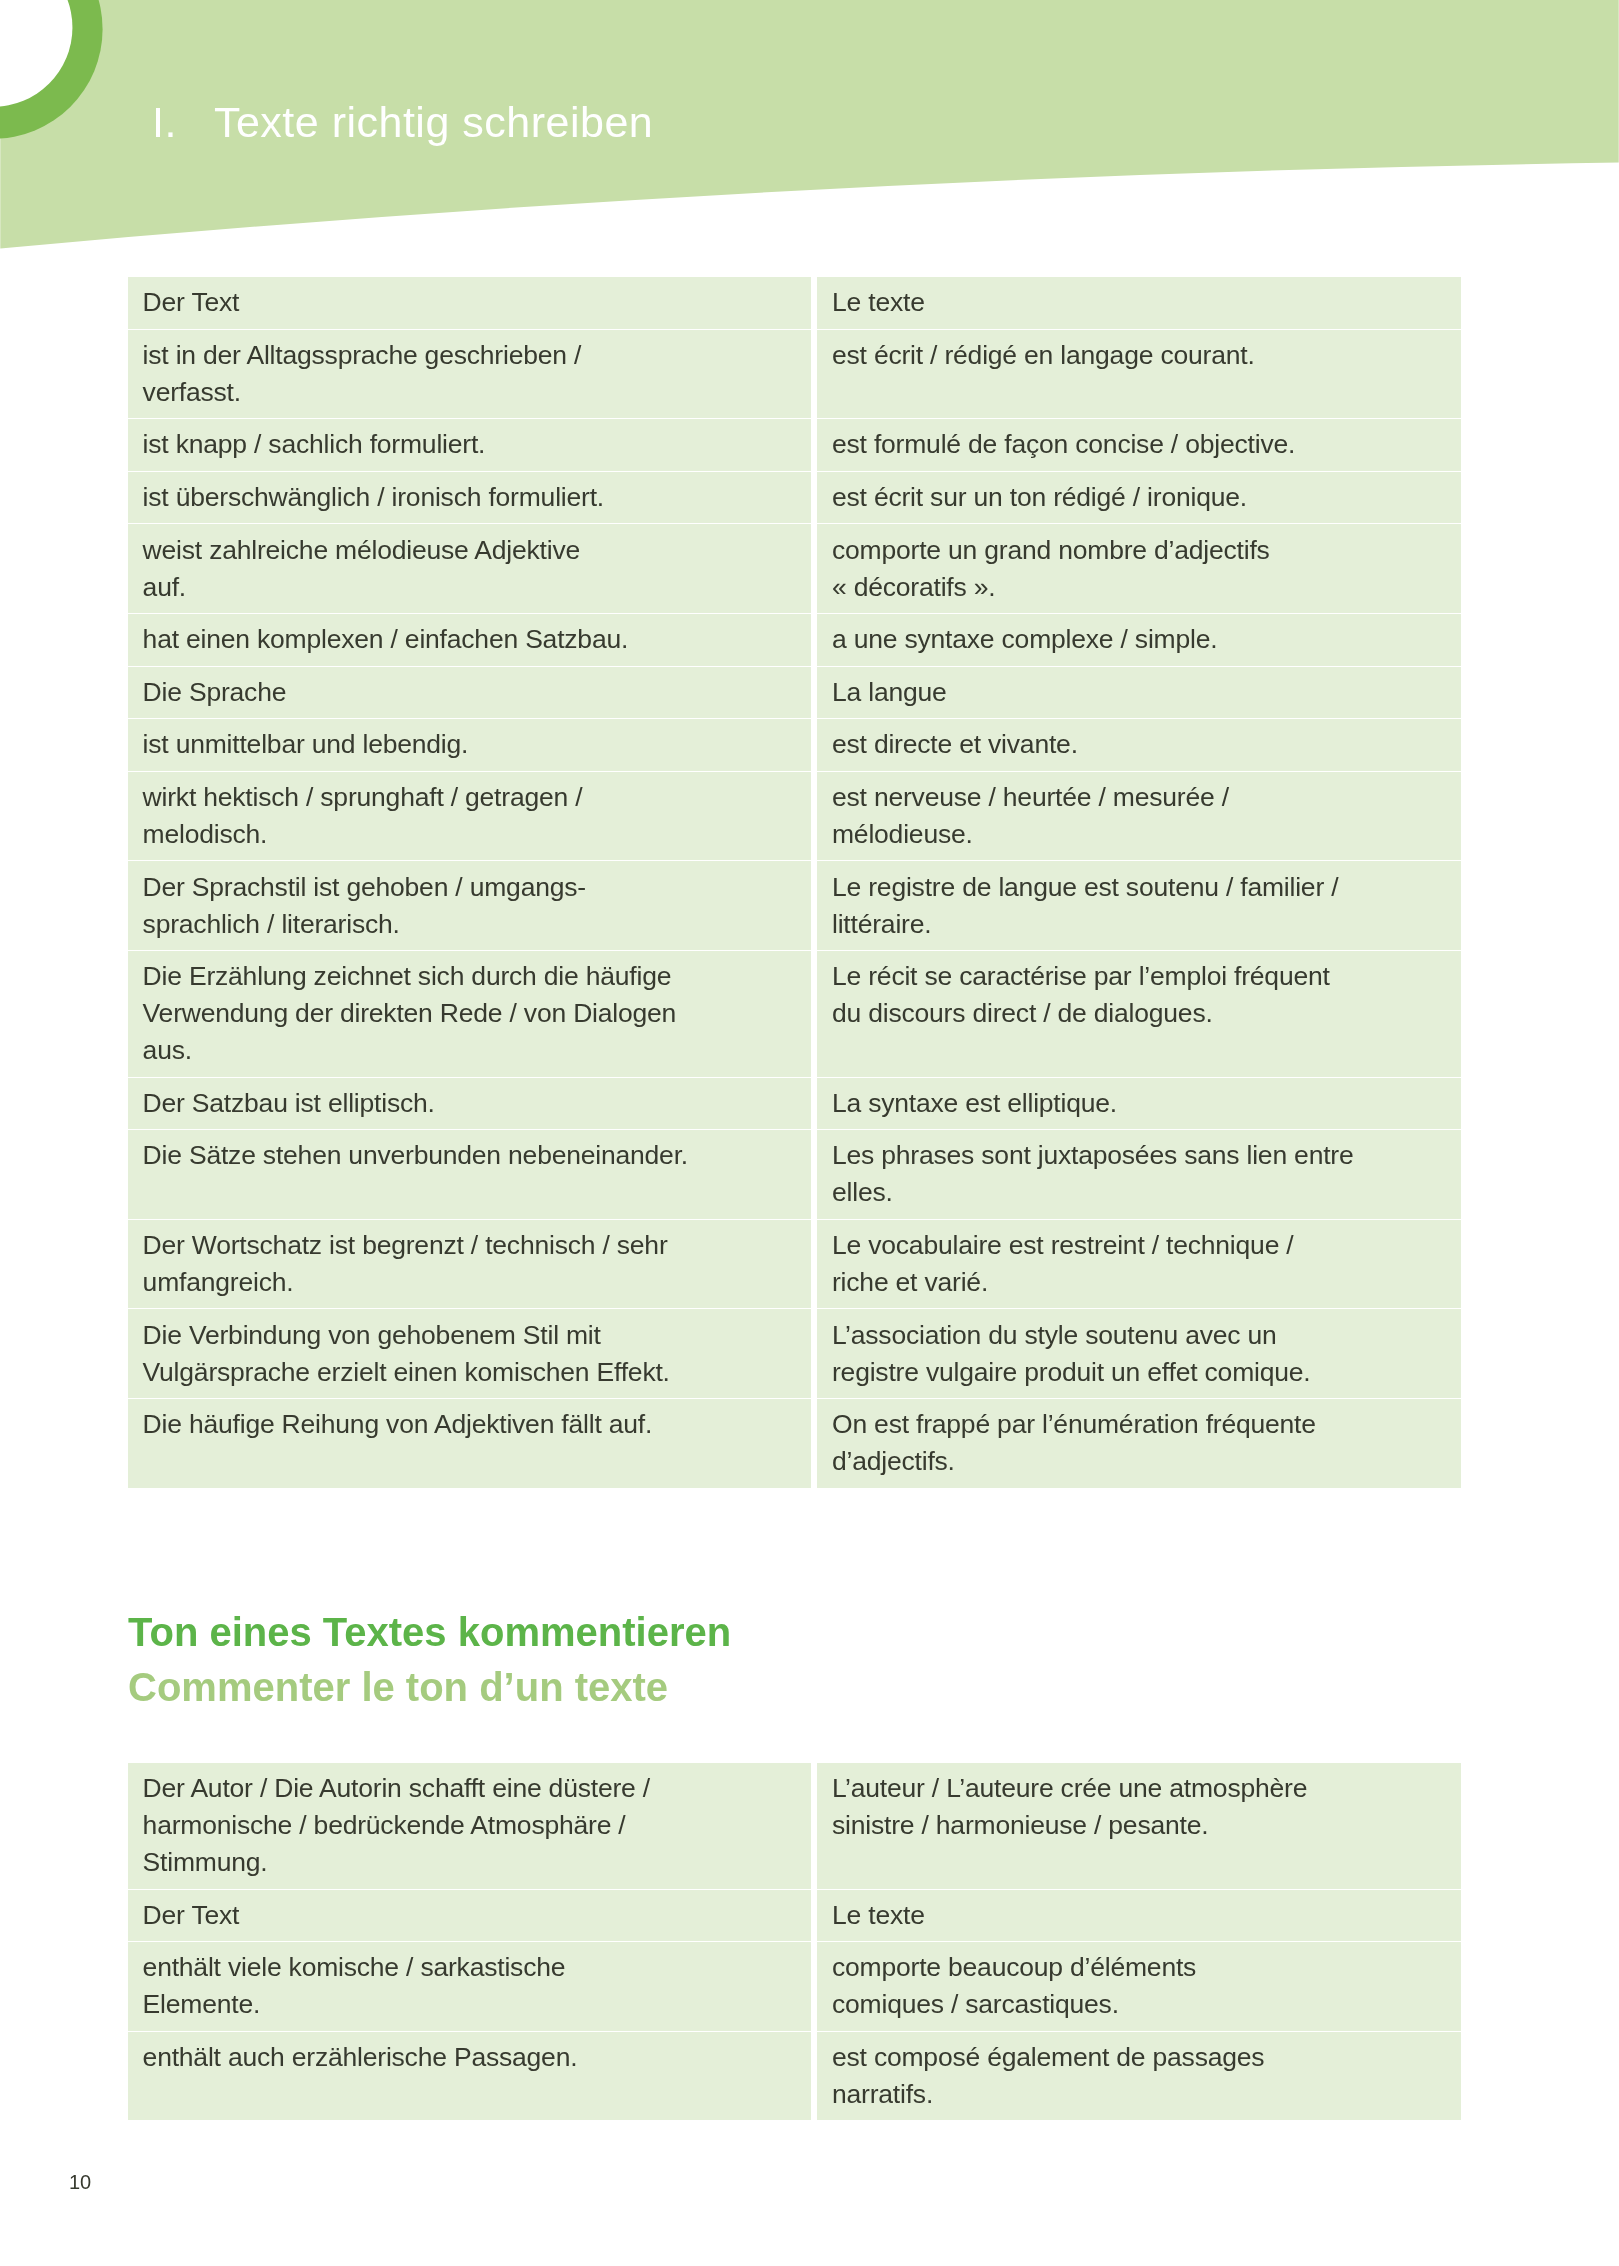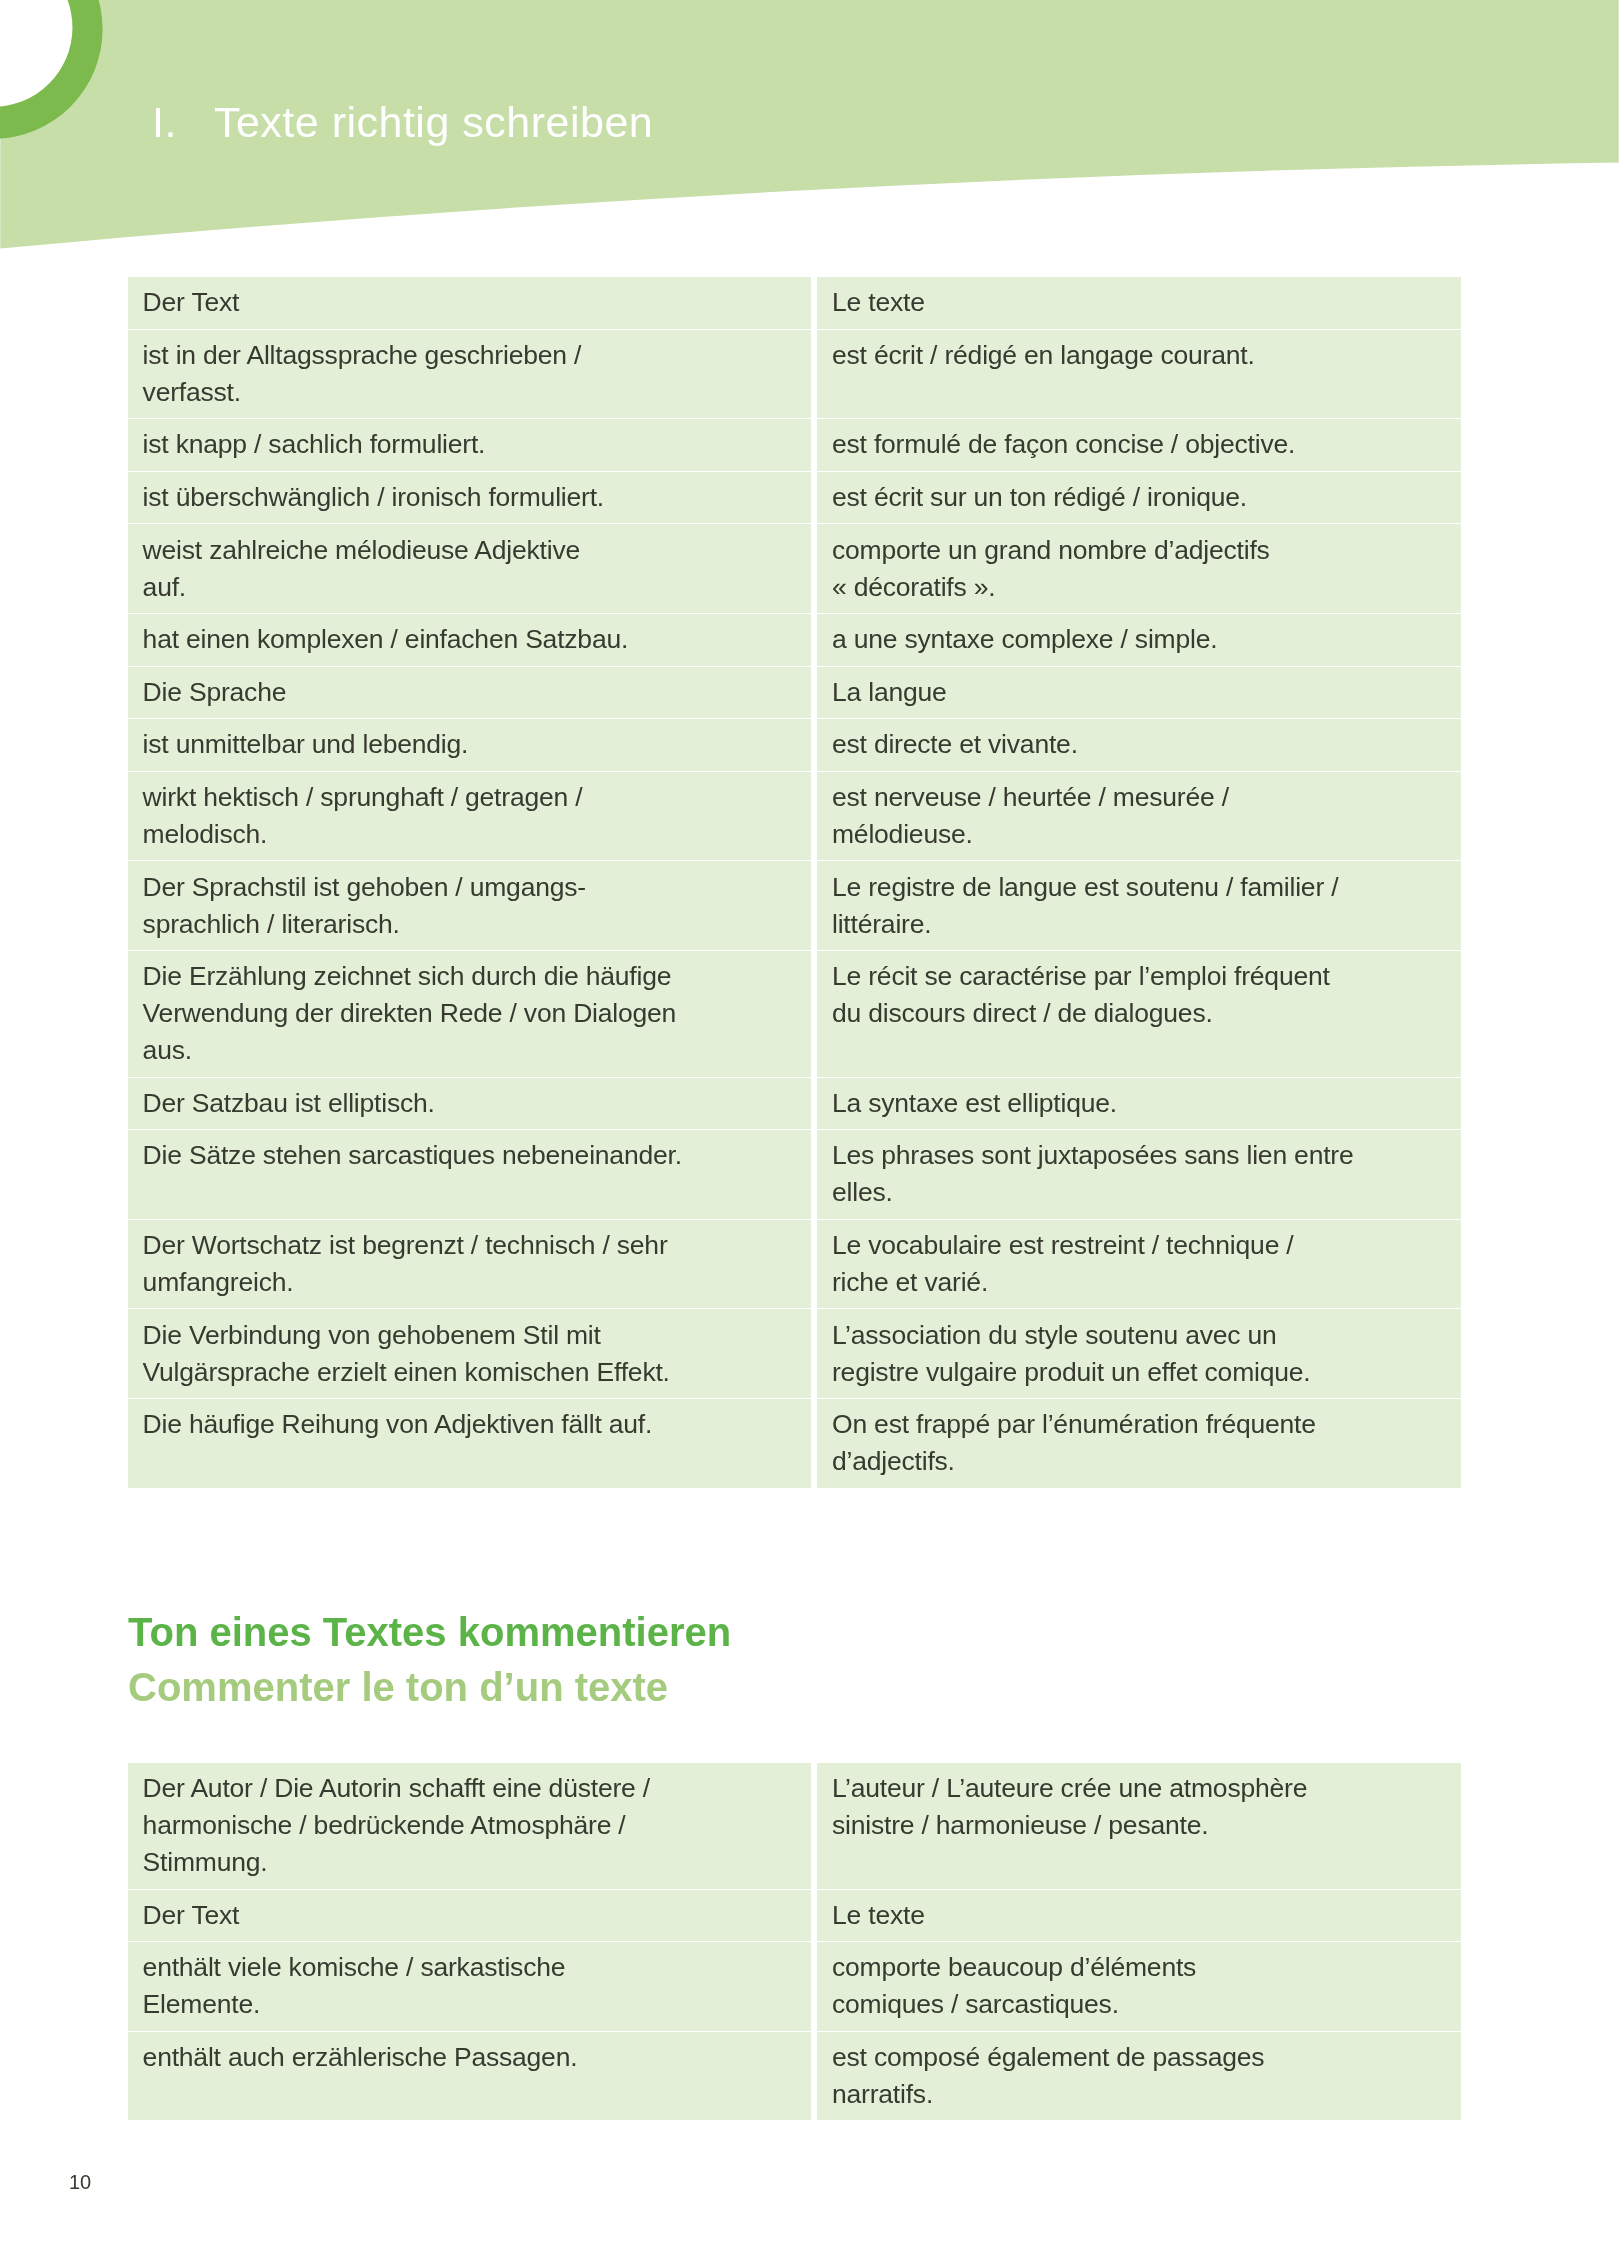--- a/index.html
+++ b/index.html
@@ -156,21 +156,21 @@
 Verwendung der direkten Rede / von Dialogen
 aus.</div>
         <div class="cell fr">Le récit se caractérise par l’emploi fréquent
 du discours direct / de dialogues.</div>
       </div>
       <div class="vrow">
         <div class="cell de">Der Satzbau ist elliptisch.</div>
         <div class="cell fr">La syntaxe est elliptique.</div>
       </div>
       <div class="vrow">
-        <div class="cell de">Die Sätze stehen sarcastiques nebeneinander.</div>
+        <div class="cell de">Die Sätze stehen unverbunden nebeneinander.</div>
         <div class="cell fr">Les phrases sont juxtaposées sans lien entre
 elles.</div>
       </div>
       <div class="vrow">
         <div class="cell de">Der Wortschatz ist begrenzt / technisch / sehr
 umfangreich.</div>
         <div class="cell fr">Le vocabulaire est restreint / technique /
 riche et varié.</div>
       </div>
       <div class="vrow">

